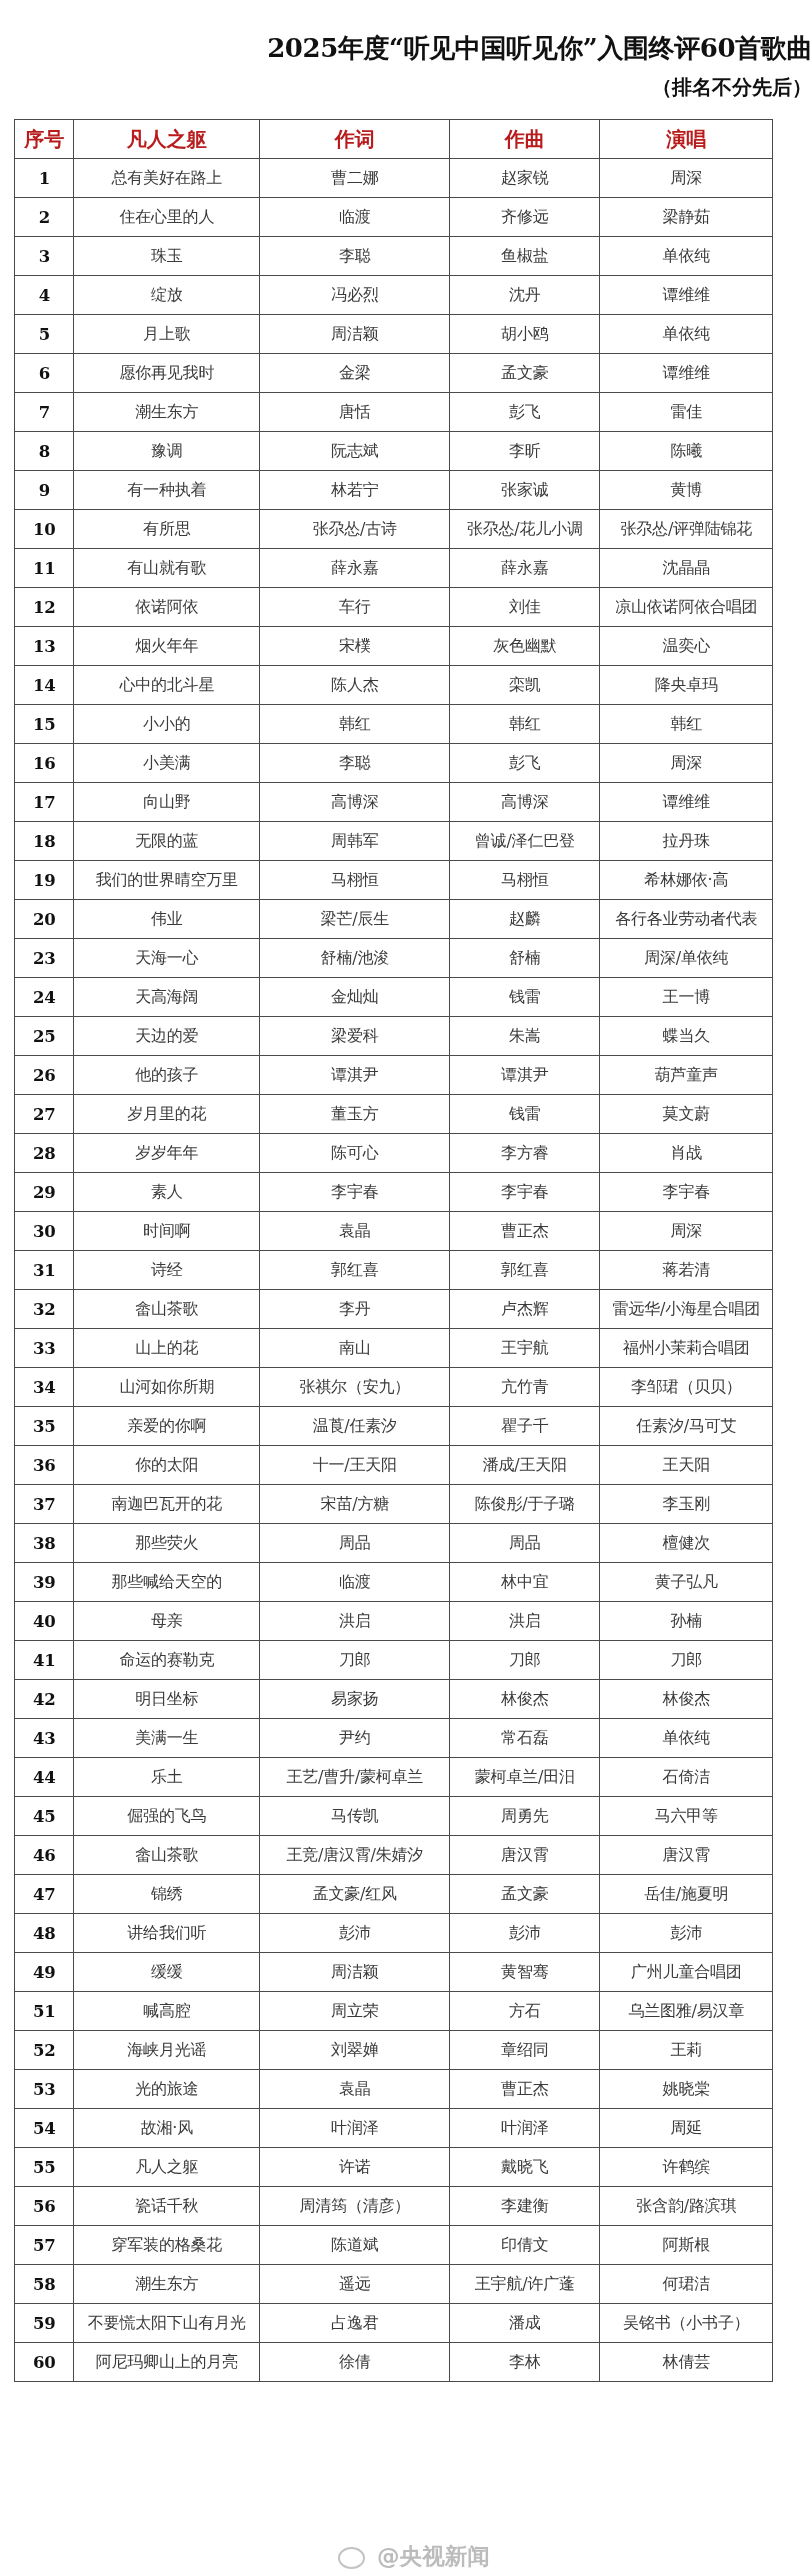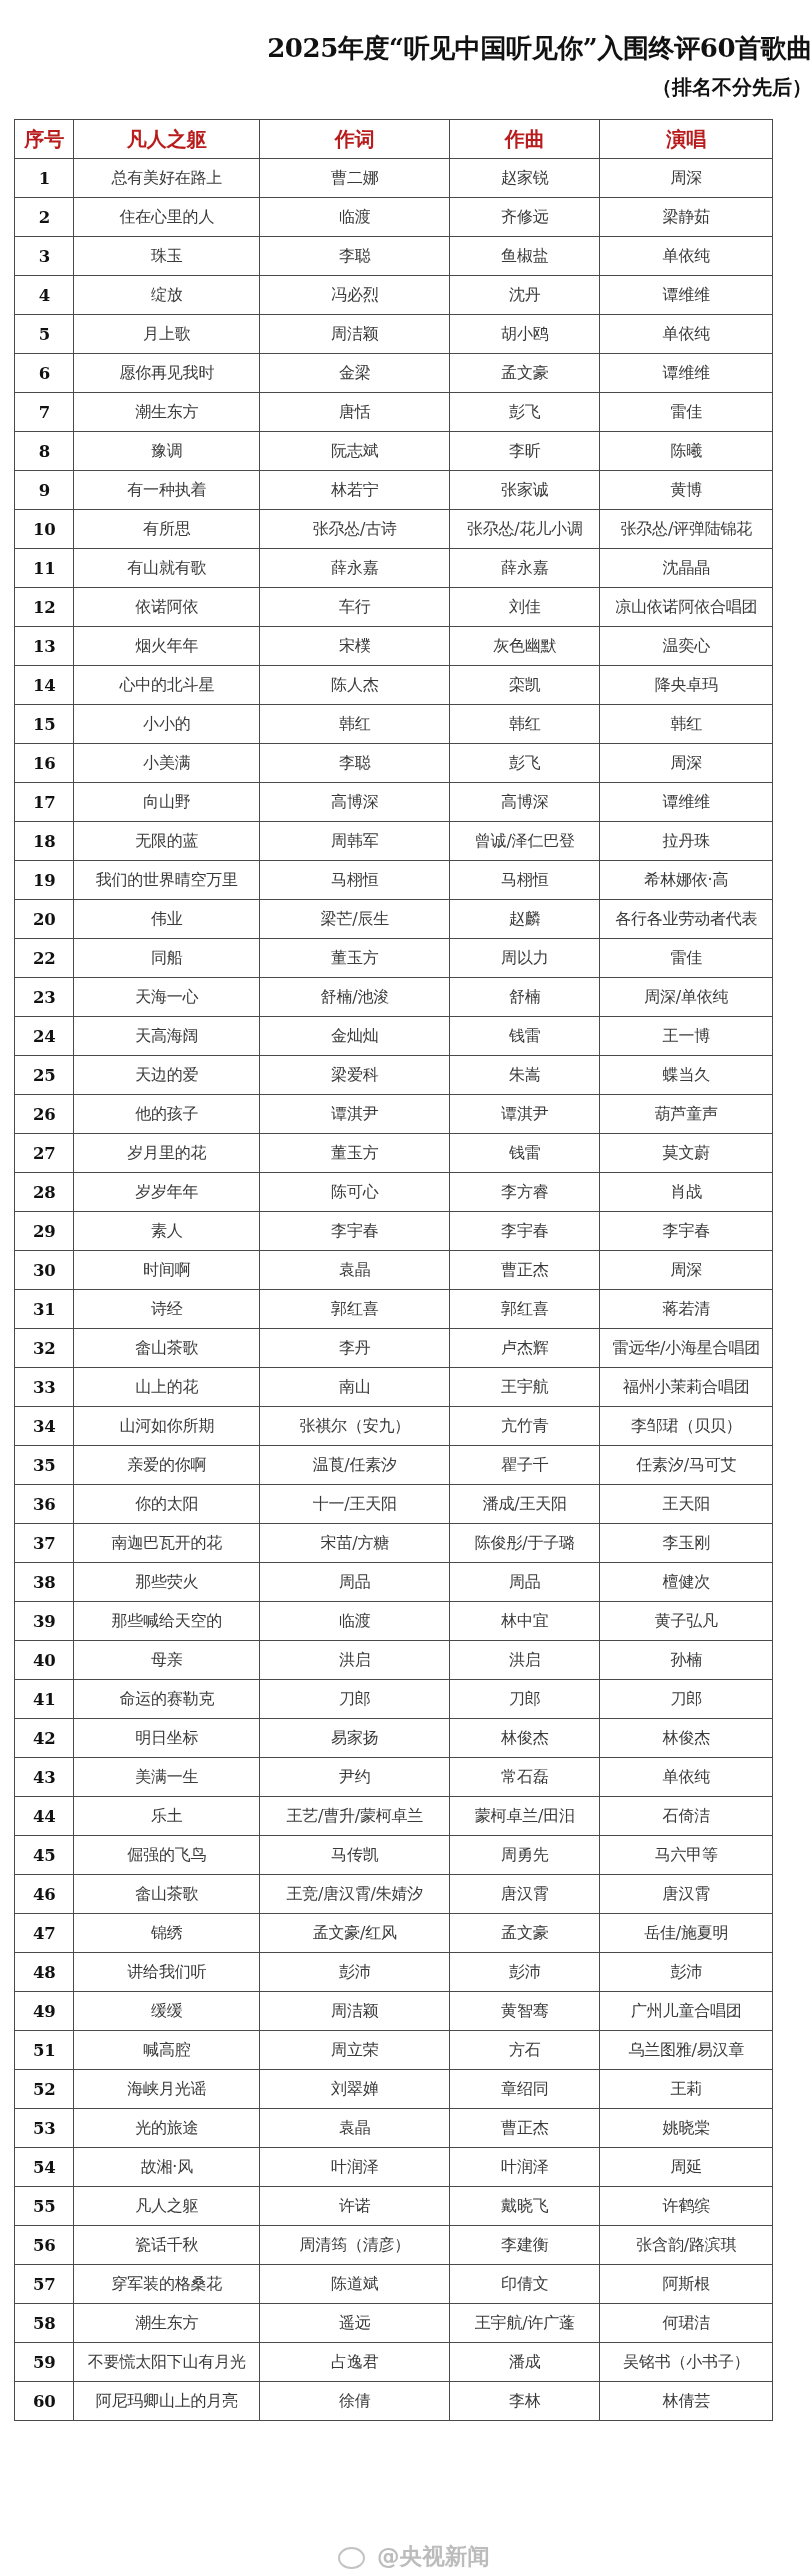--- a/index.html
+++ b/index.html
@@ -208,27 +208,20 @@
         <td>希林娜依·高</td>
       </tr>
       <tr>
         <td class="no">20</td>
         <td>伟业</td>
         <td>梁芒/辰生</td>
         <td>赵麟</td>
         <td>各行各业劳动者代表</td>
       </tr>
       <tr>
-        <td class="no">22</td>
-        <td>同船</td>
-        <td>董玉方</td>
-        <td>周以力</td>
-        <td>雷佳</td>
-      </tr>
-      <tr>
         <td class="no">23</td>
         <td>天海一心</td>
         <td>舒楠/池浚</td>
         <td>舒楠</td>
         <td>周深/单依纯</td>
       </tr>
       <tr>
         <td class="no">24</td>
         <td>天高海阔</td>
         <td>金灿灿</td>

